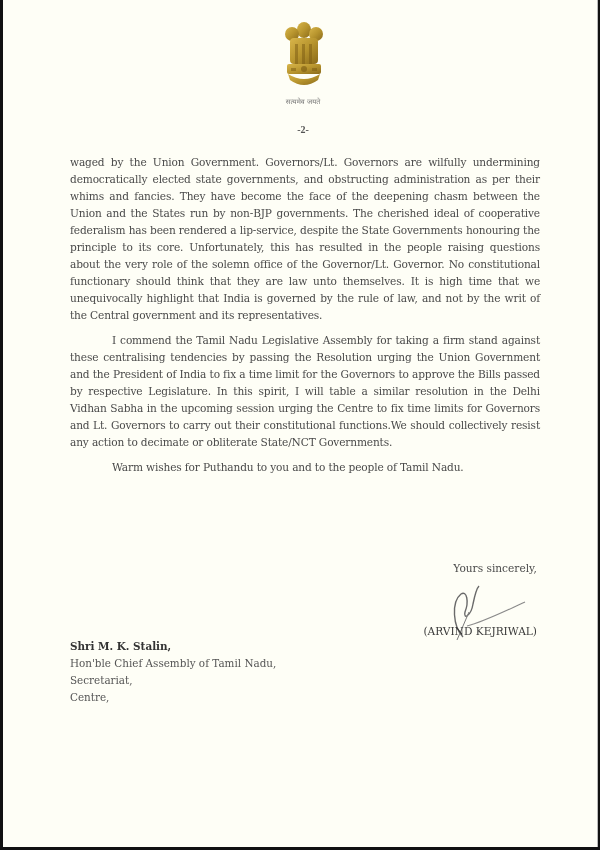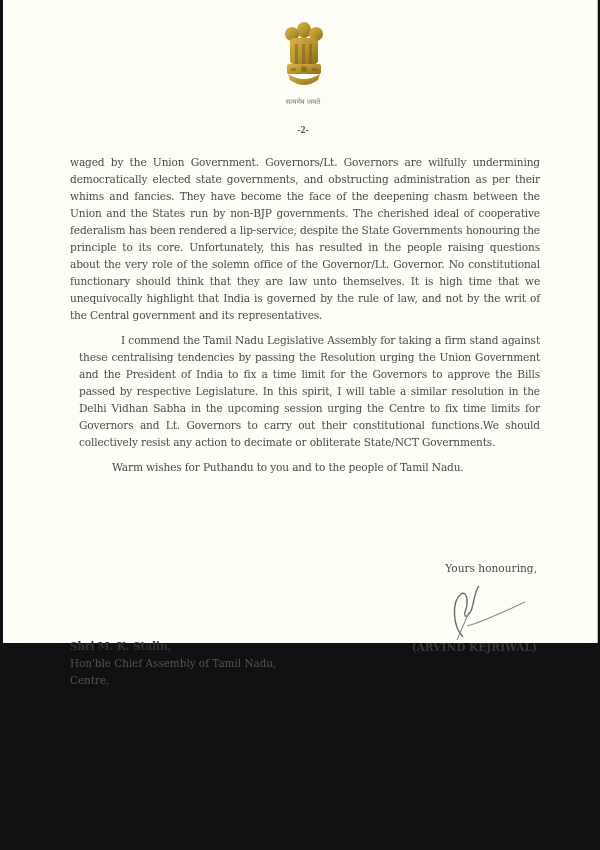--- a/index.html
+++ b/index.html
@@ -8,21 +8,21 @@
       width: 600px;
       height: 850px;
       overflow: hidden;
       background: #111;
     }
     .page {
       position: absolute;
       left: 3px;
       top: 0;
       width: 594px;
-      height: 643px;
+      height: 847px;
       background: #fefef6;
       border-right: 1px solid #bbb;
     }
     .emblem {
       position: absolute;
       left: 279px;
       top: 18px;
       width: 44px;
       height: 76px;
     }
@@ -57,21 +57,20 @@
       line-height: 17px;
       color: #4a4a4a;
       text-align: justify;
       letter-spacing: -0.15px;
     }
     .body-text p {
       margin: 0 0 8px 0;
     }
     .body-text p.indent {
       text-indent: 42px;
-      margin-left: 9px;
     }
     .body-text p.closing {
       text-indent: 42px;
       margin-top: 2px;
     }
     .signoff {
       position: absolute;
       right: 60px;
       top: 562px;
       font-family: "DejaVu Serif", serif;
@@ -81,24 +80,24 @@
     .signature {
       position: absolute;
       left: 440px;
       top: 582px;
       width: 90px;
       height: 60px;
     }
     .signatory {
       position: absolute;
       right: 60px;
-      top: 641px;
+      top: 625px;
       font-family: "DejaVu Serif", serif;
       font-size: 10.6px;
-      font-weight: bold;
+      font-weight: normal;
       color: #3a3a3a;
     }
     .address {
       position: absolute;
       left: 67px;
       top: 638px;
       font-family: "DejaVu Serif", serif;
       font-size: 10.4px;
       line-height: 17px;
       color: #555;
@@ -140,29 +139,30 @@
   <div class="emblem-caption">सत्यमेव जयते</div>
 
   <div class="page-number">-2-</div>
 
   <div class="body-text">
     <p>waged by the Union Government. Governors/Lt. Governors are wilfully undermining democratically elected state governments, and obstructing administration as per their whims and fancies. They have become the face of the deepening chasm between the Union and the States run by non-BJP governments. The cherished ideal of cooperative federalism has been rendered a lip-service, despite the State Governments honouring the principle to its core. Unfortunately, this has resulted in the people raising questions about the very role of the solemn office of the Governor/Lt. Governor. No constitutional functionary should think that they are law unto themselves. It is high time that we unequivocally highlight that India is governed by the rule of law, and not by the writ of the Central government and its representatives.</p>
     <p class="indent">I commend the Tamil Nadu Legislative Assembly for taking a firm stand against these centralising tendencies by passing the Resolution urging the Union Government and the President of India to fix a time limit for the Governors to approve the Bills passed by respective Legislature. In this spirit, I will table a similar resolution in the Delhi Vidhan Sabha in the upcoming session urging the Centre to fix time limits for Governors and Lt. Governors to carry out their constitutional functions.We should collectively resist any action to decimate or obliterate State/NCT Governments.</p>
     <p class="closing">Warm wishes for Puthandu to you and to the people of Tamil Nadu.</p>
   </div>
 
-  <div class="signoff">Yours honouring,</div>
+  <div class="signoff">Yours sincerely,</div>
 
   <svg class="signature" viewBox="0 0 90 60">
     <path d="M20 55 C10 45 8 20 18 12 C24 8 26 20 22 30 C20 38 28 34 30 22 C32 12 34 6 36 4" fill="none" stroke="#6a6a6a" stroke-width="1.4"></path>
     <path d="M24 44 C40 40 60 30 82 20" fill="none" stroke="#8a8a8a" stroke-width="1.1"></path>
     <path d="M26 30 L14 58" fill="none" stroke="#7a7a7a" stroke-width="1"></path>
   </svg>
 
   <div class="signatory">(ARVIND KEJRIWAL)</div>
 
   <div class="address">
     <div class="recipient">Shri M. K. Stalin,</div>
     <div>Hon'ble Chief Assembly of Tamil Nadu,</div>
+    <div>Secretariat,</div>
     <div>Centre,</div>
   </div>
 
 </div>
 
 </body></html>

